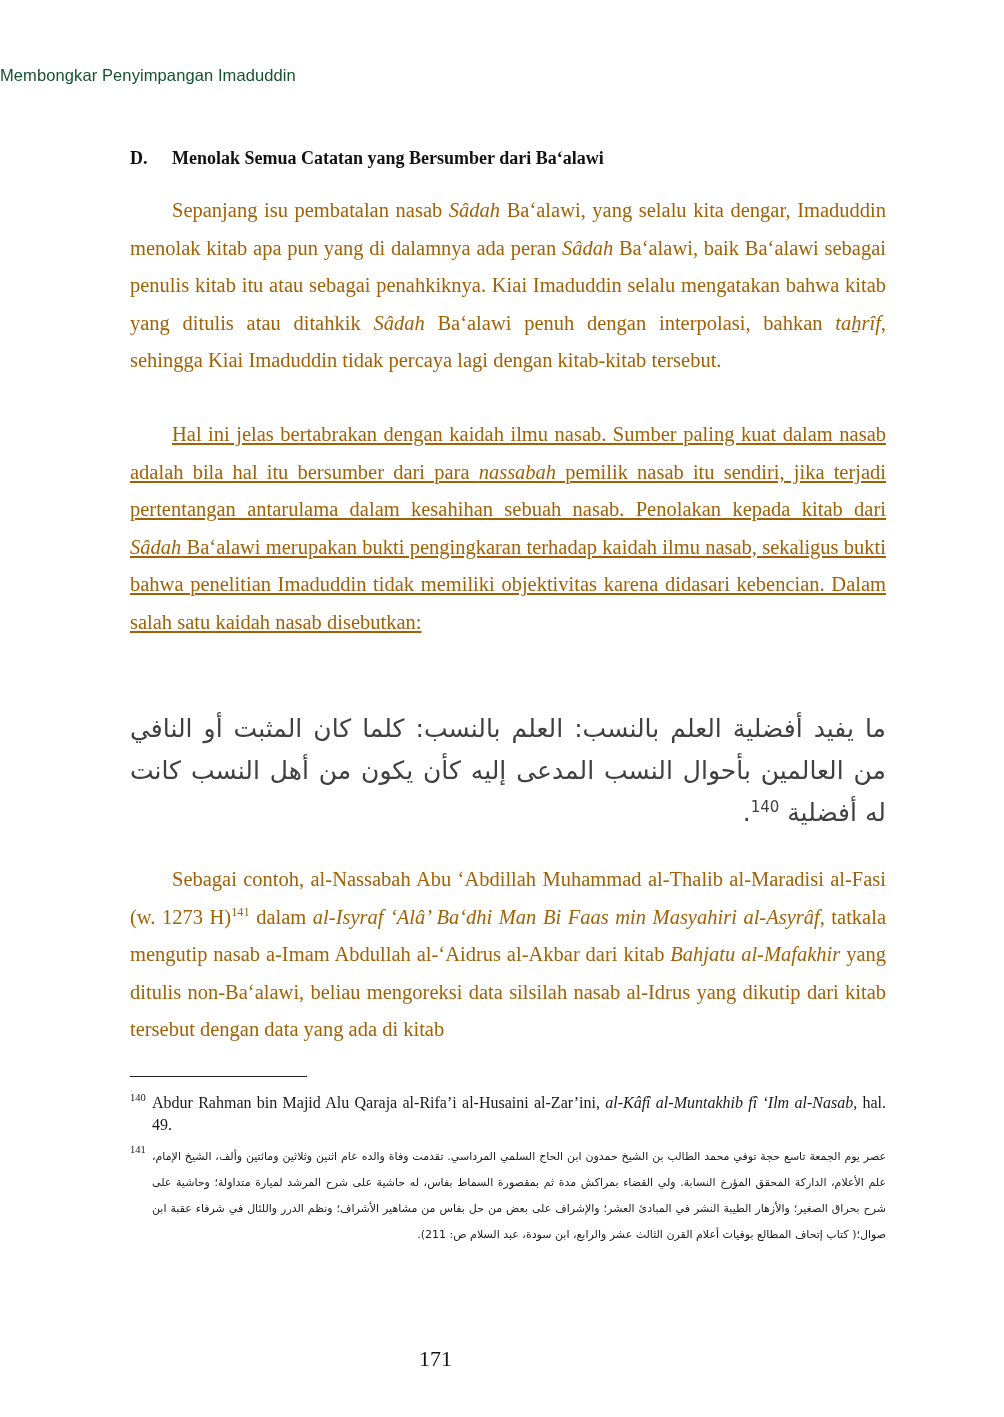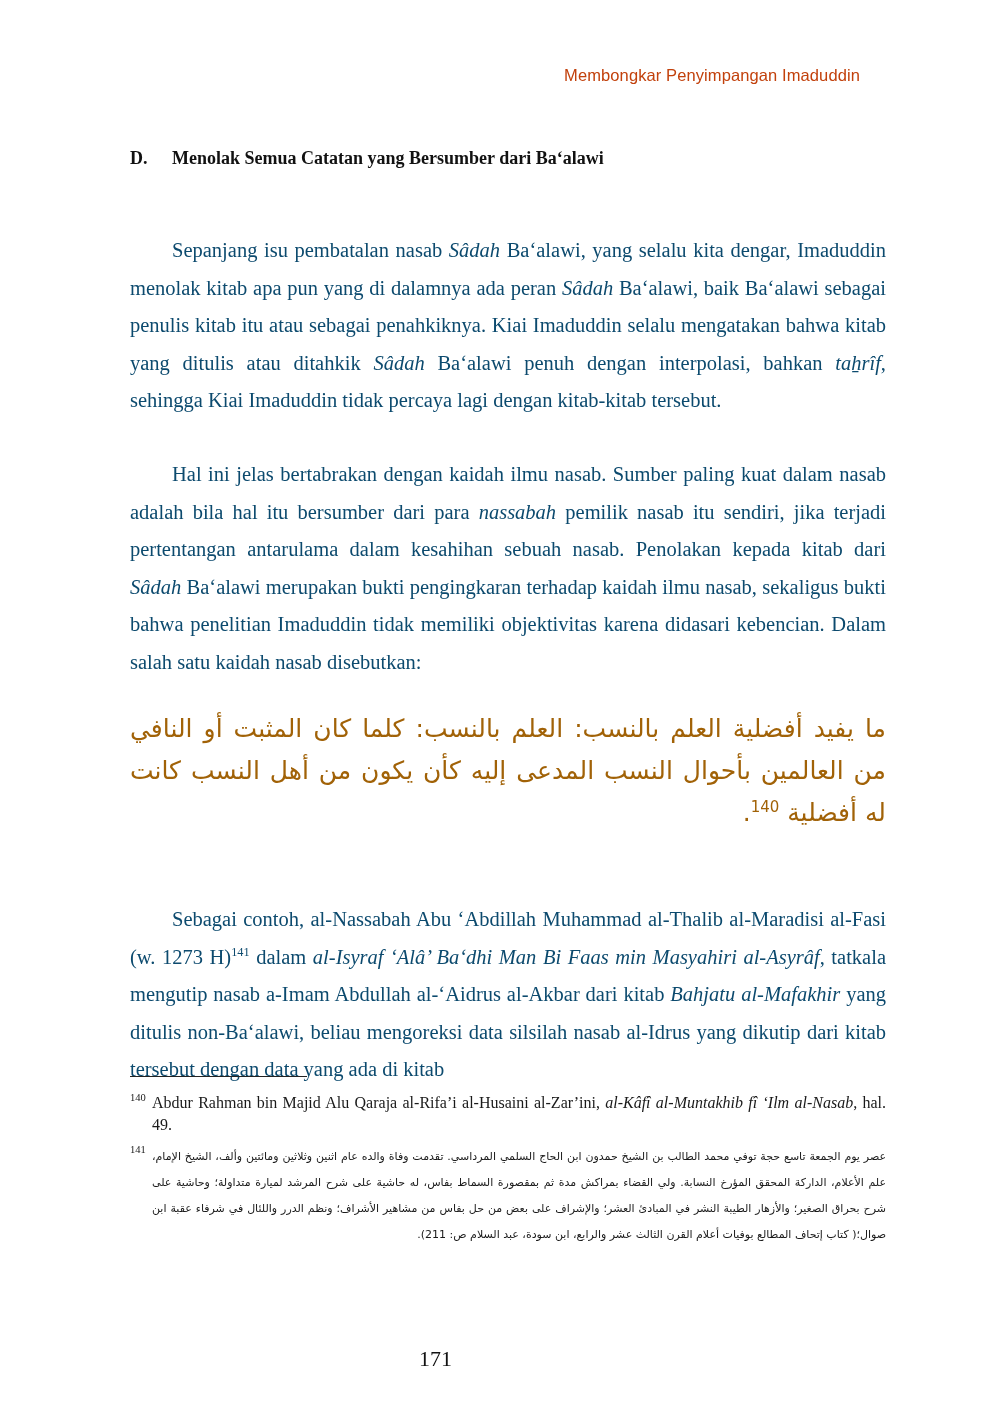--- a/index.html
+++ b/index.html
@@ -1,30 +1,30 @@
 <!DOCTYPE html>
 <html><head>
 <meta charset="utf-8">
 <style>
   html, body { margin: 0; padding: 0; background: #ffffff; }
   body { width: 1004px; height: 1417px; position: relative; overflow: hidden;
          font-family: "DejaVu Serif", "Liberation Serif", serif; color: #1a1a1a; }
-  .running-head { position: absolute; top: 66px; left: 0; width: 860px; text-align: right;
-         font-family: "Liberation Sans", sans-serif; font-size: 16.5px; color: #c2410c; letter-spacing: 0.1px; }
+  .running-head { position: absolute; top: 66px; left: 0; width: 860px; text-align: left;
+         font-family: "Liberation Sans", sans-serif; font-size: 16.5px; color: #14532d; letter-spacing: 0.1px; }
   .section-heading { position: absolute; top: 148px; left: 130px; width: 760px;
          font-family: "Liberation Serif", serif; font-weight: bold; font-size: 18px; color: #111; }
   .section-heading .letter { display: inline-block; width: 42px; }
   .body-text { position: absolute; left: 130px; width: 756px;
          font-family: "Liberation Serif", serif; font-size: 20.5px; line-height: 37.5px;
-         text-align: justify; color: #0c4a6e; margin-top: 40px; }
+         text-align: justify; color: #a16207; }
   .body-text p { margin: 0; text-indent: 42px; }
   .p1 { top: 192px; }
-  .p2 { top: 416px; }
+  .p2 { top: 416px; text-decoration: underline; }
   .arabic-quote { position: absolute; top: 708px; left: 130px; width: 756px; direction: rtl;
-         text-align: justify; font-family: "DejaVu Sans", sans-serif; font-size: 25px; line-height: 42px; color: #a16207; }
+         text-align: justify; font-family: "DejaVu Sans", sans-serif; font-size: 25px; line-height: 42px; color: #404040; }
   .arabic-quote sup, .body-text sup, .fn sup { font-size: 60%; vertical-align: super; line-height: 0; }
   .p3 { top: 861px; }
   .fn-rule { position: absolute; top: 1076px; left: 130px; width: 177px; height: 0; border-top: 1.3px solid #222; }
   .fn { position: absolute; left: 130px; width: 756px; font-family: "Liberation Serif", serif;
         font-size: 16px; line-height: 21.5px; color: #1a1a1a; }
   .fn .fn-num { position: absolute; left: 0; top: -5px; font-size: 10.5px; }
   .fn .fn-text { margin-left: 22px; text-align: justify; }
   .fn140 { top: 1092px; }
   .fn141 { top: 1144px; }
   .fn141 .fn-text { direction: rtl; font-family: "DejaVu Sans", sans-serif; font-size: 11px; line-height: 26px; text-align: justify; }

